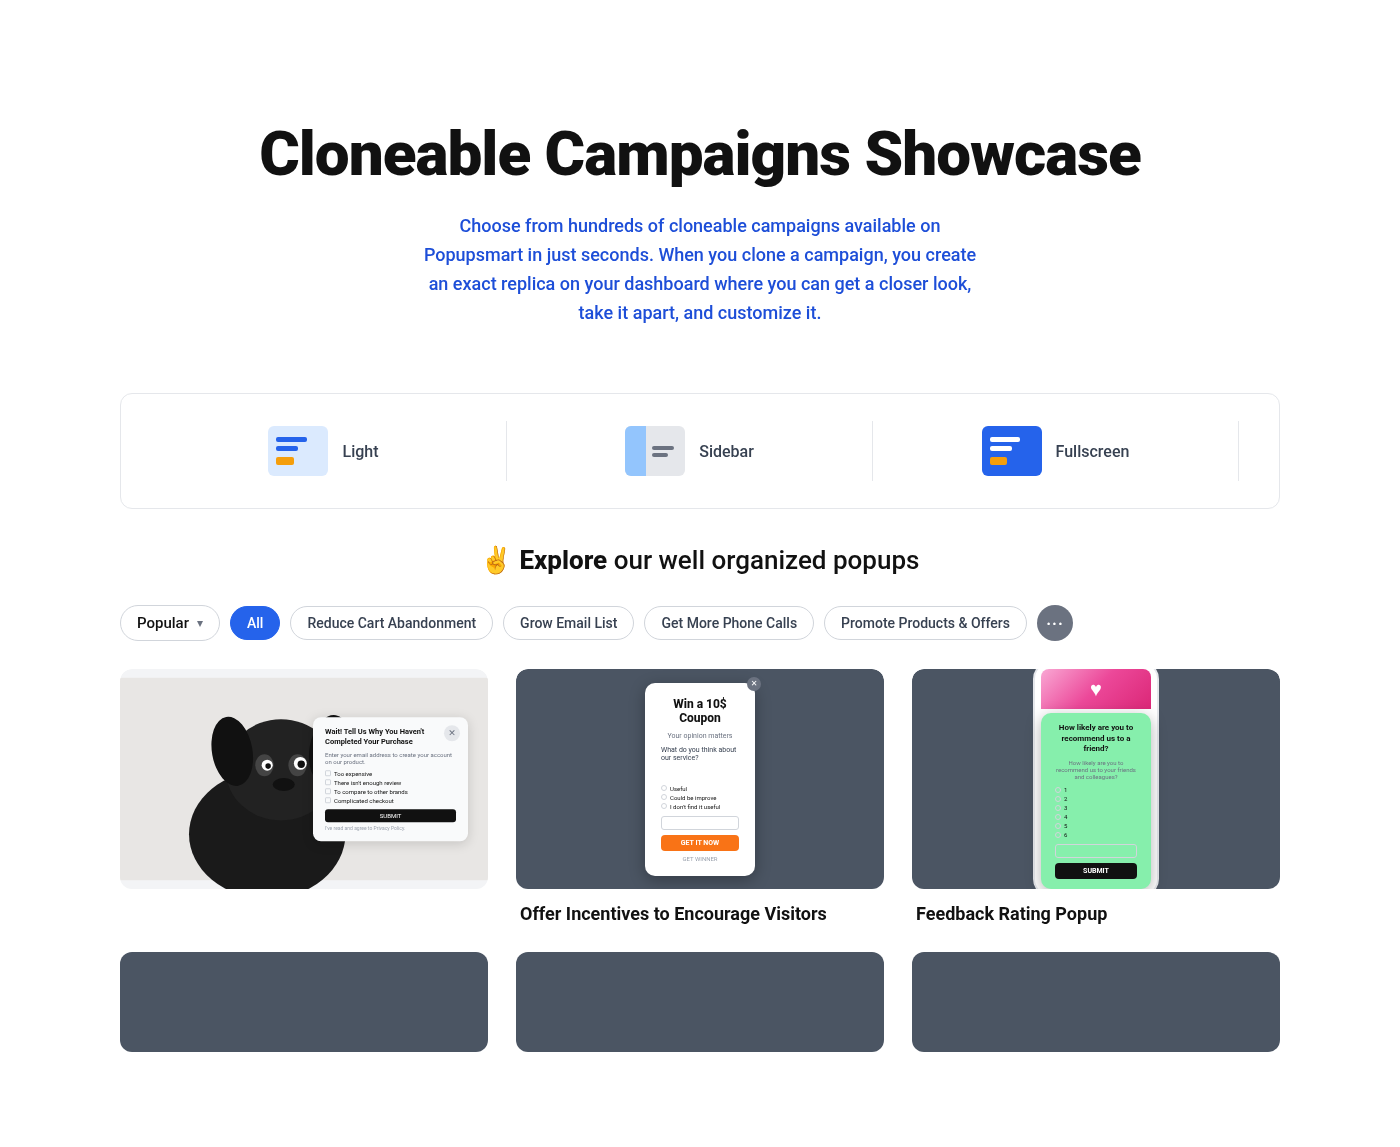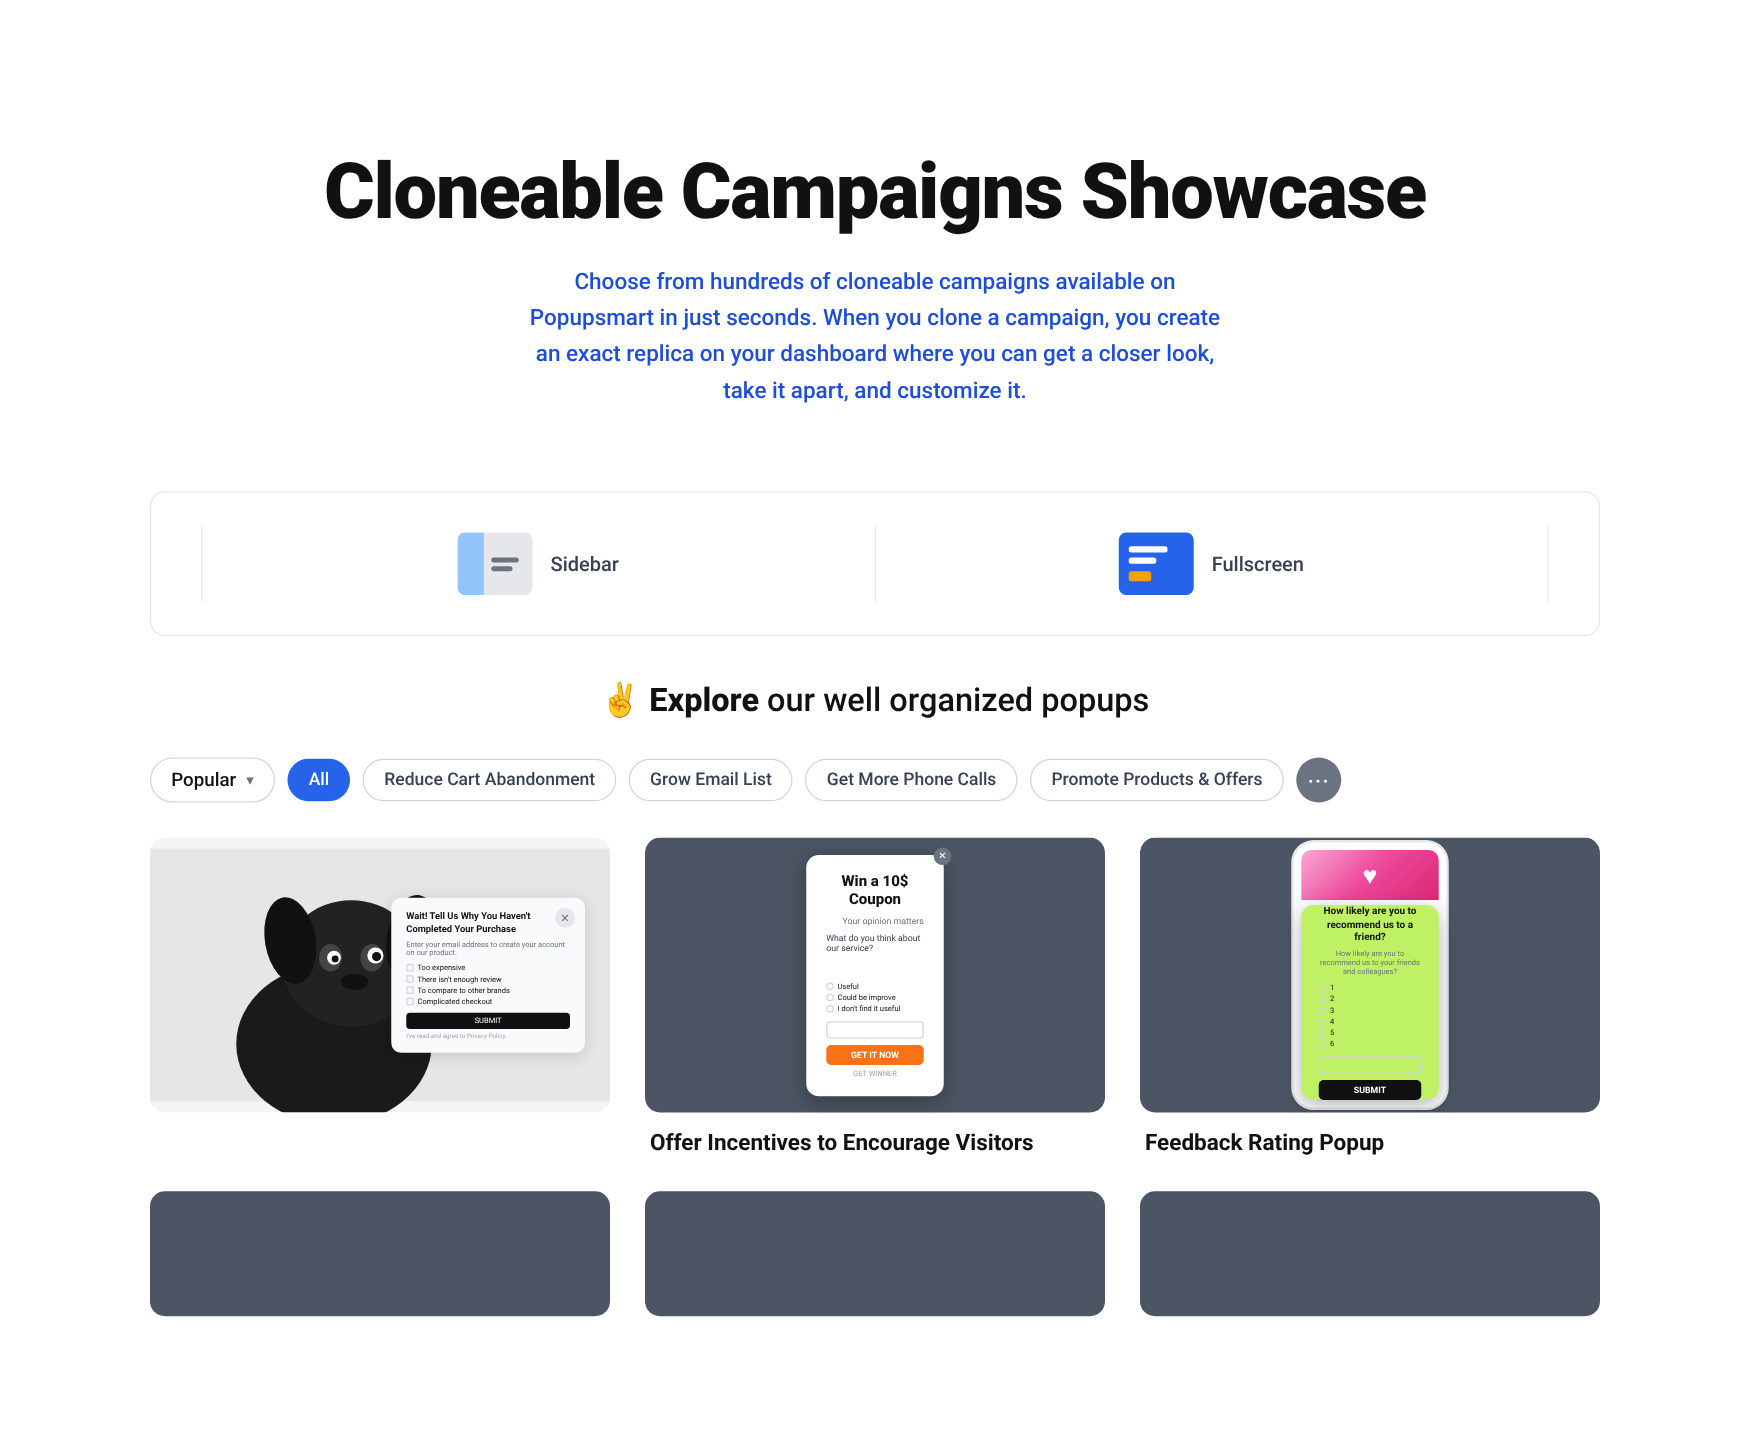--- a/index.html
+++ b/index.html
@@ -397,21 +397,21 @@
     .coupon-popup .cp-title {
       font-weight: 800;
       font-size: 12px;
       text-align: center;
       margin-bottom: 6px;
       line-height: 1.2;
     }
     .coupon-popup .cp-sub {
       font-size: 7px;
       color: #6b7280;
-      text-align: right;
+      text-align: center;
       margin-bottom: 6px;
     }
     .coupon-popup .cp-q {
       font-size: 7px;
       color: #374151;
       margin-bottom: 23px;
     }
     .coupon-popup .cp-options {
       display: flex;
       flex-direction: column;
@@ -469,23 +469,23 @@
 
     
     .card-img-3 {
       background: #4b5563;
       display: flex;
       align-items: center;
       justify-content: center;
     }
 
     .feedback-popup {
-      background: #bef264;
+      background: #86efac;
       border-radius: 10px;
-      padding: 0 14px;
+      padding: 10px 14px;
       width: 110px;
       box-shadow: 0 4px 16px rgba(0,0,0,0.3);
       position: relative;
     }
     .feedback-popup .fp-title {
       font-weight: 700;
       font-size: 8px;
       text-align: center;
       margin-bottom: 5px;
       line-height: 1.3;
@@ -588,20 +588,28 @@
 
 <div class="page-wrapper">
 
   <div class="hero">
     <h1 class="hero-title">Cloneable Campaigns Showcase</h1>
     <p class="hero-subtitle">Choose from hundreds of cloneable campaigns available on Popupsmart in just seconds. When you clone a campaign, you create an exact replica on your dashboard where you can get a closer look, take it apart, and customize it.</p>
   </div>
 
   <div class="filter-card">
 
+    <div class="filter-tab-item">
+      <div class="filter-tab-icon icon-light">
+        <div class="bar bar1"></div>
+        <div class="bar bar2"></div>
+        <div class="btn-bar"></div>
+      </div>
+      <span class="filter-tab-label">Light</span>
+    </div>
 
     <div class="divider"></div>
 
     <div class="filter-tab-item">
       <div class="filter-tab-icon icon-sidebar">
         <div class="side-panel"></div>
         <div class="main-panel">
           <div class="s-bar s-bar1"></div>
           <div class="s-bar s-bar2"></div>
         </div>

